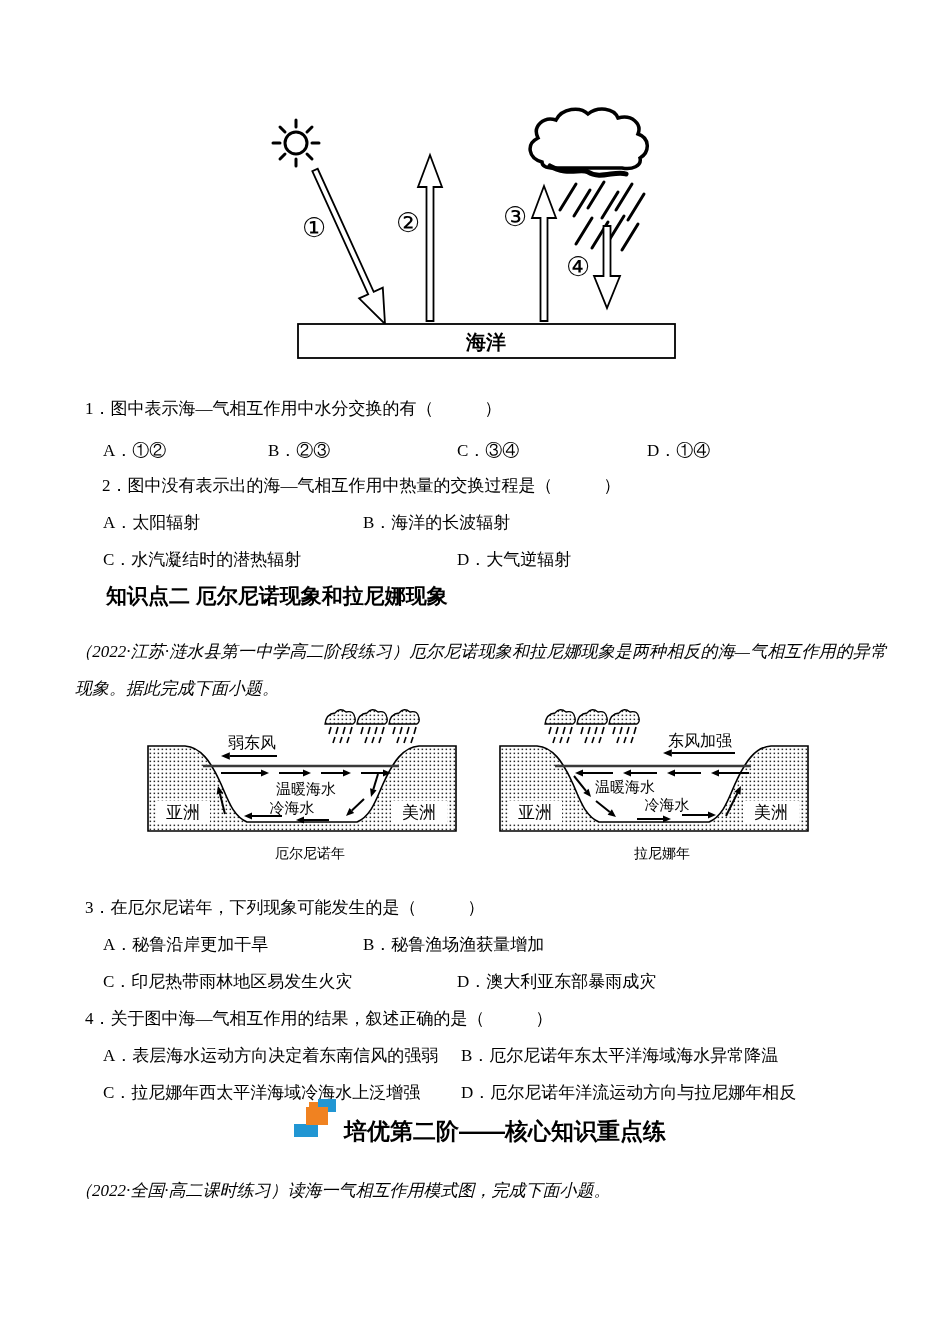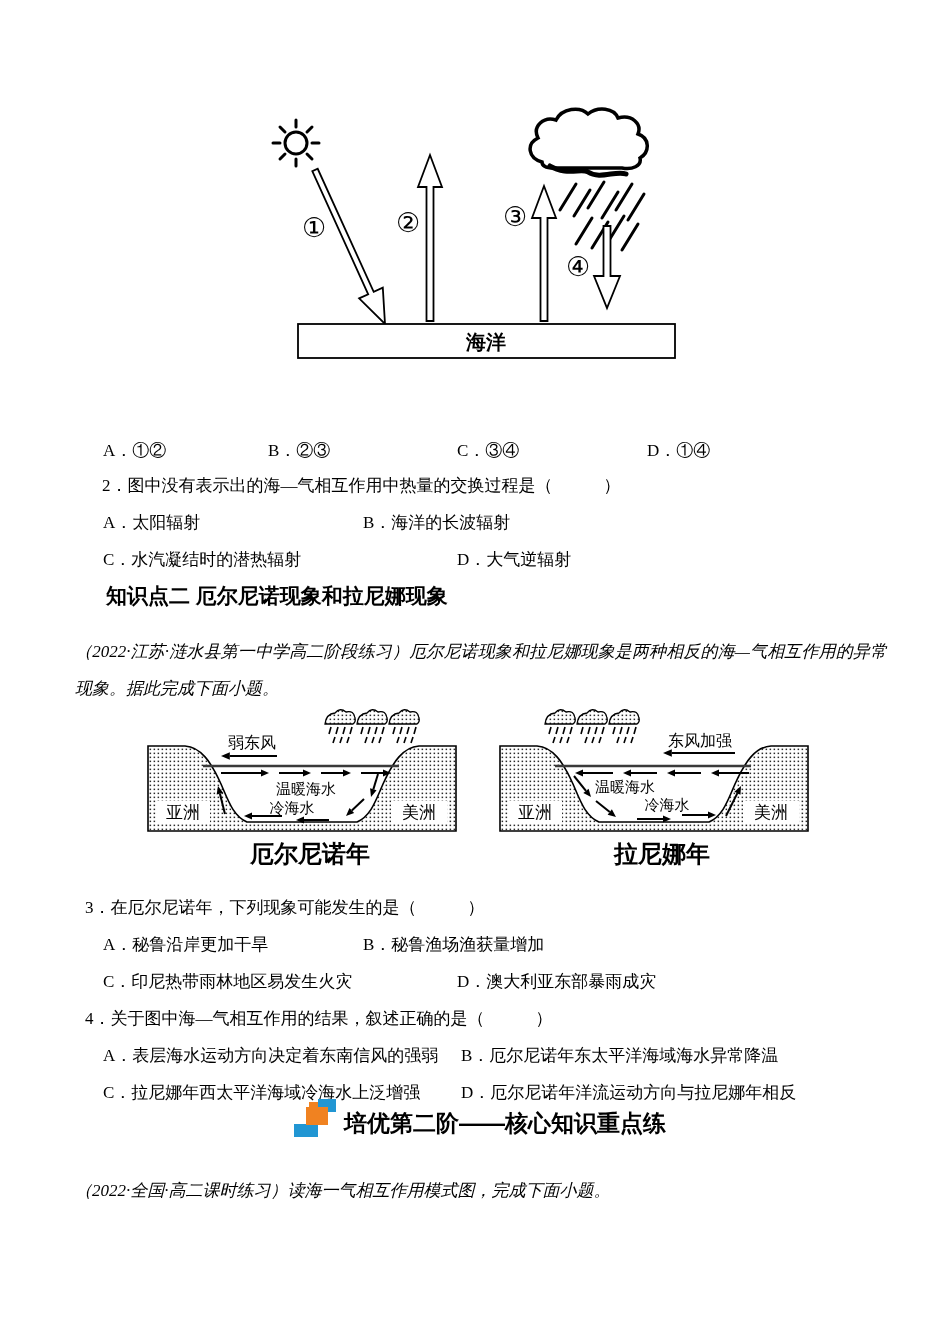--- a/index.html
+++ b/index.html
@@ -4,23 +4,23 @@
 <style>
   html,body{margin:0;padding:0;background:#fff;}
   #page{position:relative;width:950px;height:1344px;background:#fff;overflow:hidden;
         font-family:"Liberation Serif","DejaVu Serif",serif;color:#000;}
   .abs{position:absolute;}
   .qline{font-size:17px;line-height:22px;white-space:nowrap;}
   .opt{font-size:17px;line-height:22px;white-space:nowrap;}
   .hdr{font-family:"Liberation Sans","DejaVu Sans",sans-serif;font-weight:bold;
        font-size:21px;line-height:26px;white-space:nowrap;}
   .kai{font-style:italic;font-size:17px;line-height:37px;}
-  .fig-caption{font-size:24px;font-weight:700;text-align:center;line-height:26px;}
+  .fig-caption{font-size:14px;font-weight:400;text-align:center;line-height:26px;}
   .banner-title{font-family:"Liberation Sans","DejaVu Sans",sans-serif;font-weight:bold;
-       font-size:23px;line-height:26px;white-space:nowrap;}
+       font-size:23px;line-height:26px;white-space:nowrap;margin-top:8px;}
   .icon-rect{position:absolute;}
   svg text{font-family:"Liberation Serif","DejaVu Serif",serif;fill:#000;}
 </style>
 </head>
 <body>
 
 <div id="page">
 
   <svg width="0" height="0" style="position:absolute">
     <defs>
@@ -82,20 +82,21 @@
 
     <text x="44" y="131" font-size="27" text-anchor="middle">①</text>
     <text x="138" y="126" font-size="27" text-anchor="middle">②</text>
     <text x="245" y="120" font-size="27" text-anchor="middle">③</text>
     <text x="308" y="170" font-size="27" text-anchor="middle">④</text>
 
     <rect x="28" y="218" width="377" height="34" fill="#fff" stroke="#000" stroke-width="1.8"></rect>
     <text x="216" y="243" font-size="20" font-weight="bold" text-anchor="middle">海洋</text>
   </svg>
 
+  <div class="abs qline" style="left:85px;top:398px">1．图中表示海—气相互作用中水分交换的有（　　　）</div>
   <span class="abs opt" style="left:103px;top:440px">A．①②</span>
   <span class="abs opt" style="left:268px;top:440px">B．②③</span>
   <span class="abs opt" style="left:457px;top:440px">C．③④</span>
   <span class="abs opt" style="left:647px;top:440px">D．①④</span>
 
   <div class="abs qline" style="left:102px;top:475px">2．图中没有表示出的海—气相互作用中热量的交换过程是（　　　）</div>
   <span class="abs opt" style="left:103px;top:512px">A．太阳辐射</span>
   <span class="abs opt" style="left:363px;top:512px">B．海洋的长波辐射</span>
   <span class="abs opt" style="left:103px;top:549px">C．水汽凝结时的潜热辐射</span>
   <span class="abs opt" style="left:457px;top:549px">D．大气逆辐射</span>

